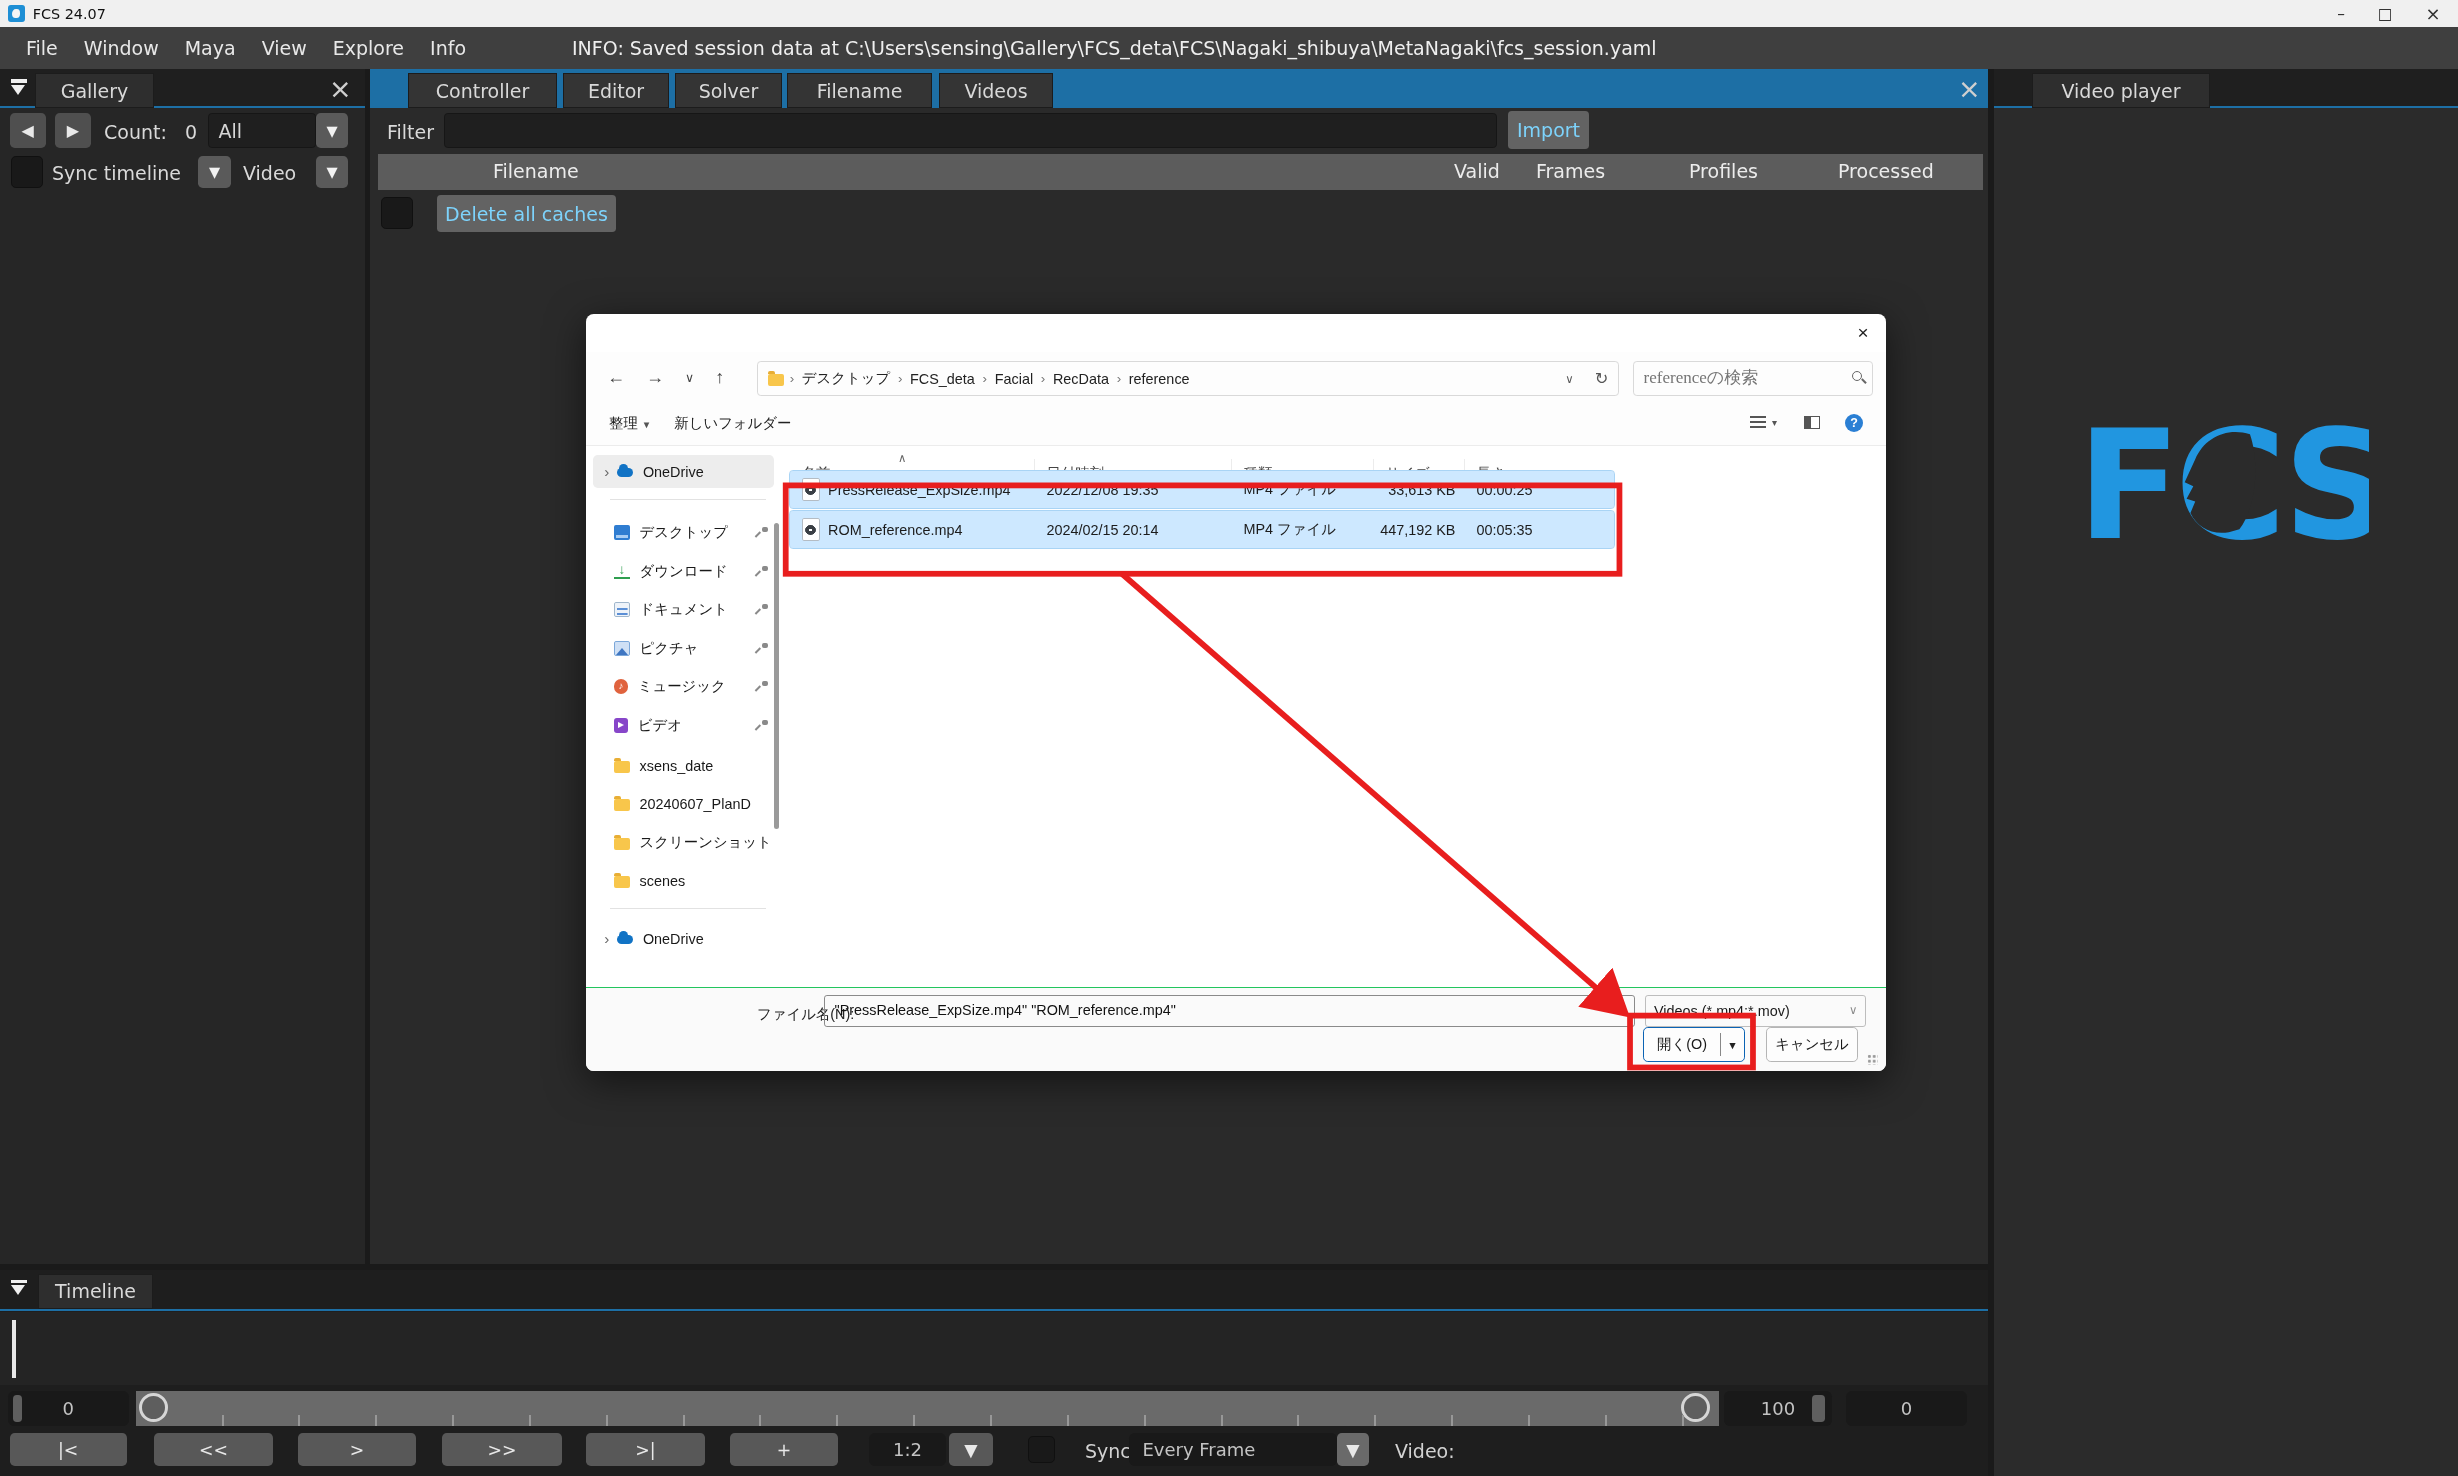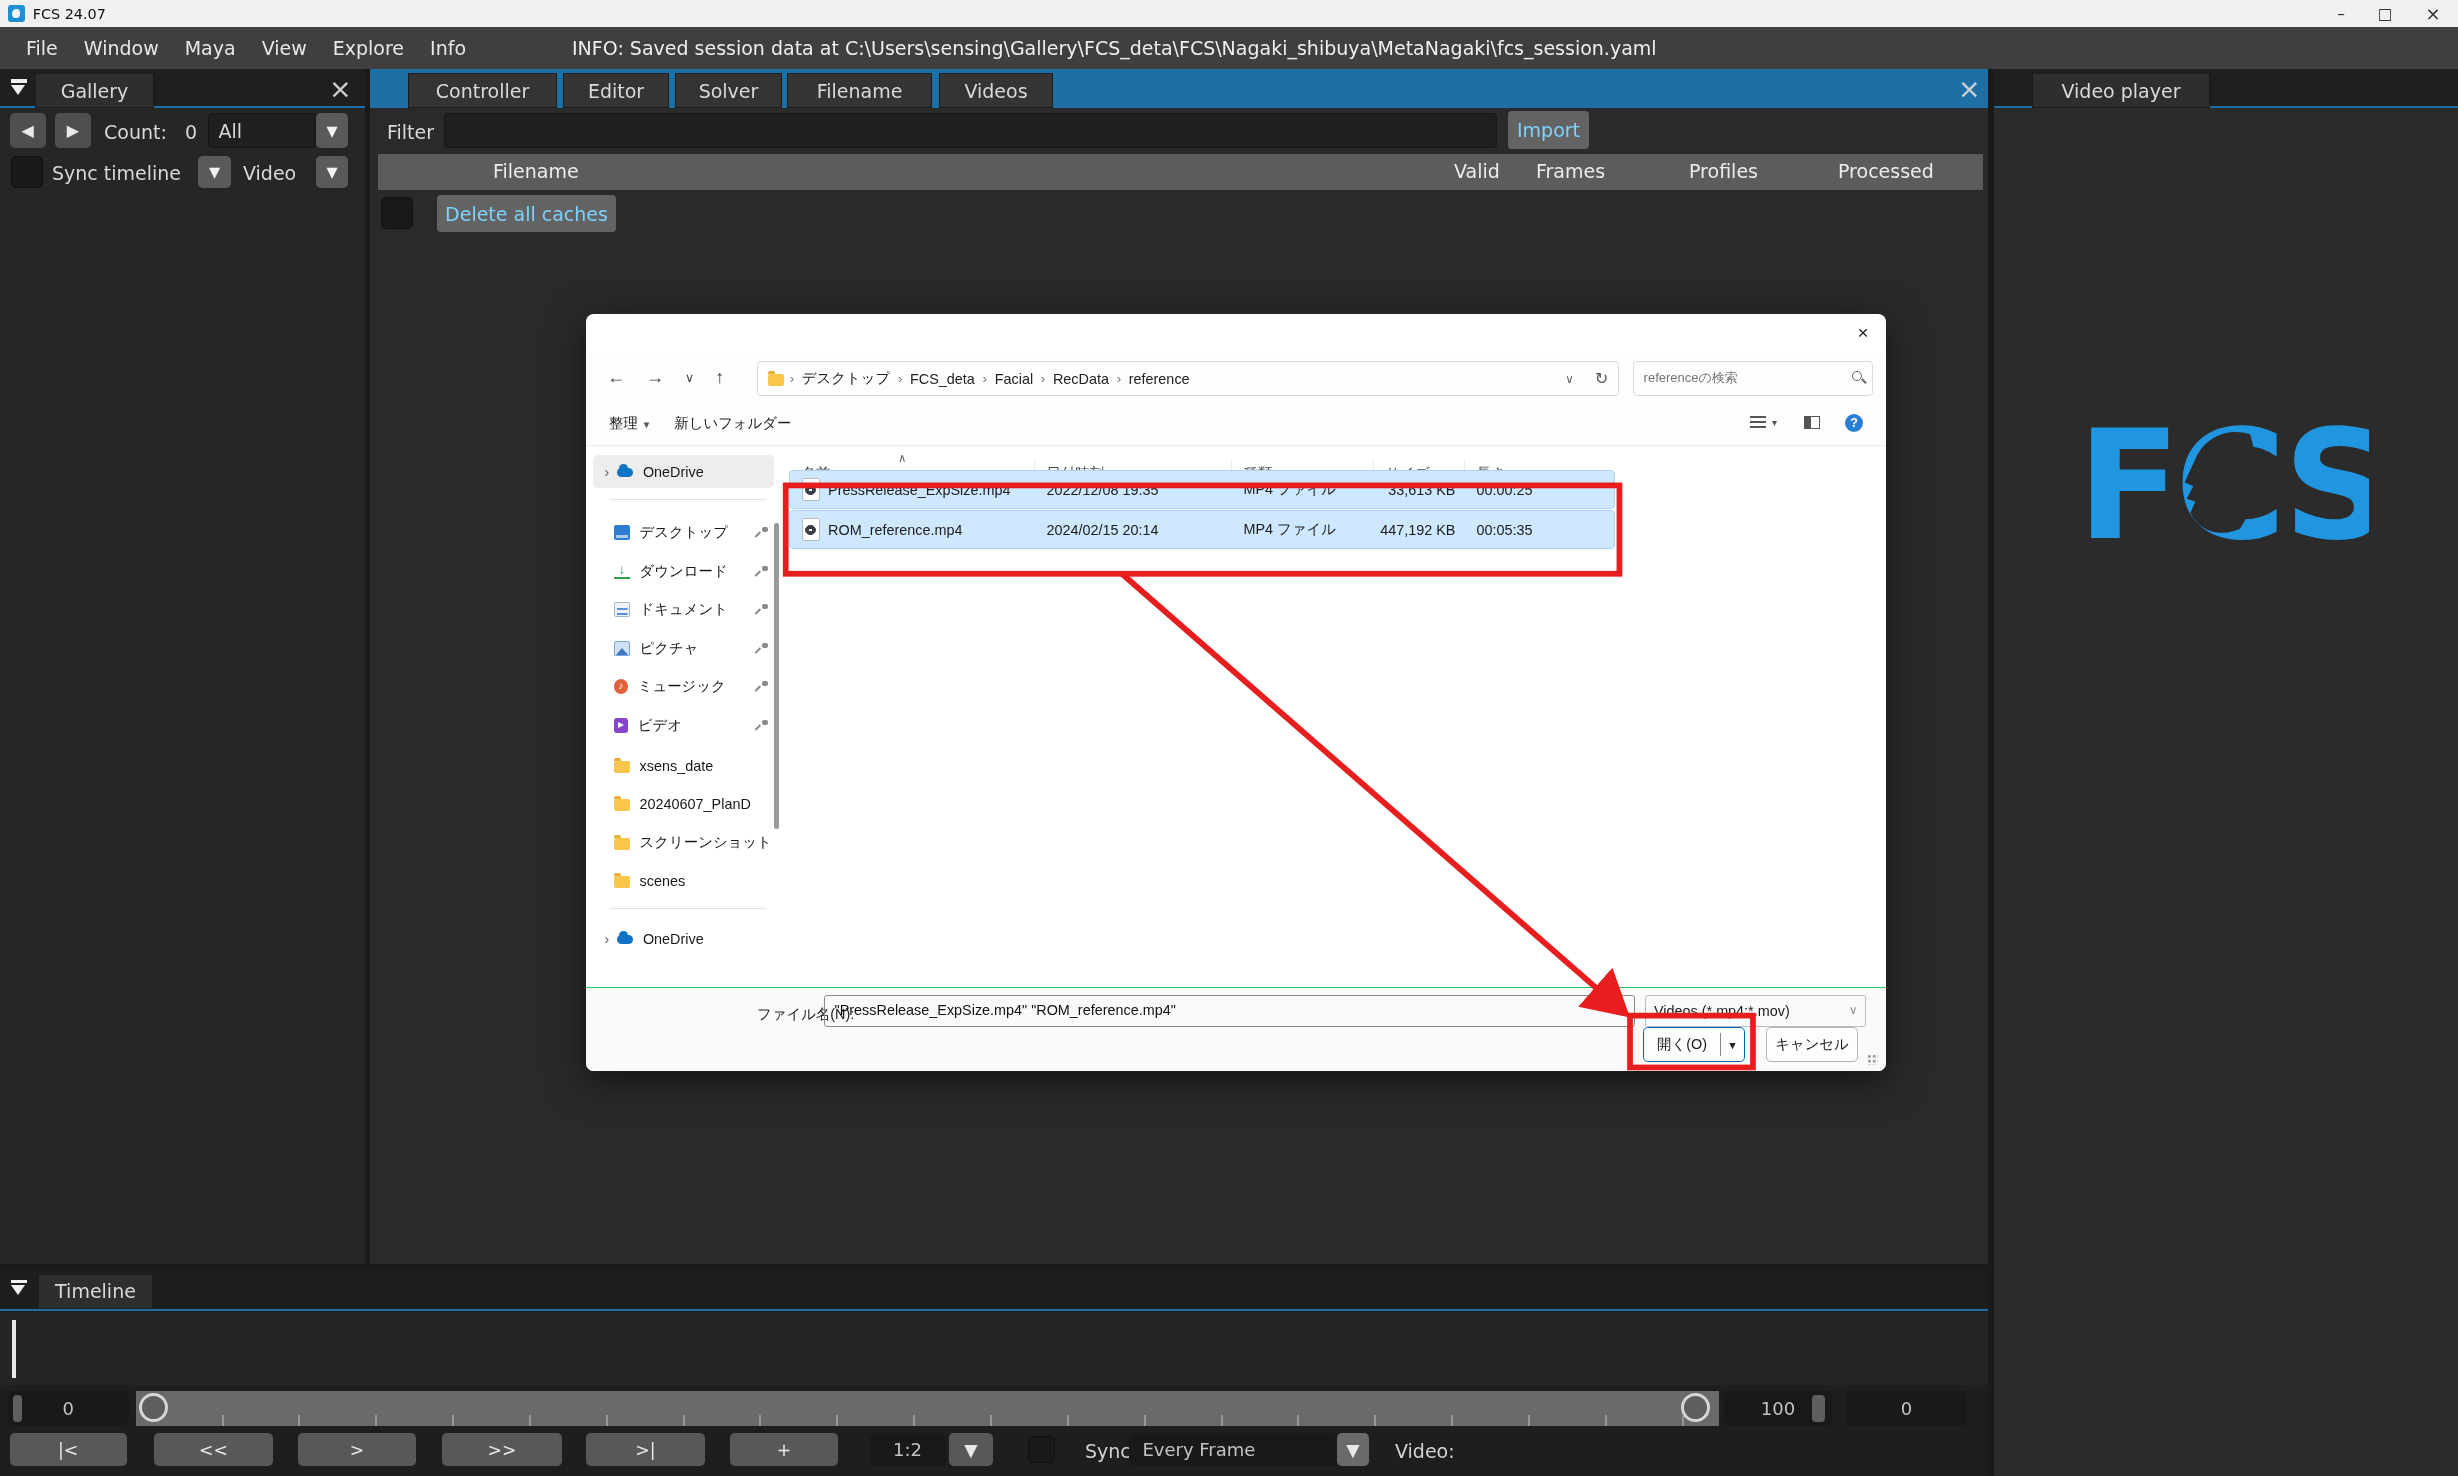--- a/index.html
+++ b/index.html
@@ -66,22 +66,22 @@
   #dlg-close { position:absolute; right:17.3px; top:7.7px; font-size:19px; color:#222; }
   #dlg-nav { position:absolute; left:0; top:38px; width:100%; height:50px; background:#fdfdfd; display:flex; align-items:center; }
   .navarrow { color:#444; font-size:18px; margin-left:21px; }
   #breadcrumb { position:absolute; left:171px; top:47px; width:862px; height:35px; border:1px solid #d9d9d9;
                 border-radius:3.8px; display:flex; align-items:center; font-size:14.4px; color:#222; }
   .crumb { margin:0 1.9px; }
   .crumbsep { color:#777; margin:0 5.8px; font-size:13.4px; }
   #bc-extra { position:absolute; right:9.6px; top:0; height:33px; display:flex; align-items:center; gap:21px; color:#555; }
   #search-box { position:absolute; left:1047px; top:47px; width:240px; height:35px; border:1px solid #d9d9d9;
                 border-radius:3.8px; }
-  #search-box input { width:192px; height:31px; border:0; outline:0; margin-left:9.6px; font-size:13px;
-                      font-family:Liberation Sans, sans-serif; color:#333; background:transparent; }
+  #search-box input { width:192px; height:31px; border:0; outline:0; margin-left:9.6px; font-size:17px;
+                      font-family:Liberation Serif, serif; color:#333; background:transparent; }
   .mag { position:absolute; right:9.6px; top:8.6px; width:10.6px; height:10.6px; border:1.9px solid #666; border-radius:50%; }
   .mag::after { content:""; position:absolute; left:8.6px; top:8.6px; width:5.8px; height:1.9px; background:#666;
                 transform:rotate(45deg); }
   #dlg-toolbar { position:absolute; left:0; top:88px; width:100%; height:44px; background:#fdfdfd;
                  border-bottom:1px solid #ececec; display:flex; align-items:center; font-size:14.4px; color:#222; }
   .tool-item { margin-left:23px; }
   #tb-icons { position:absolute; right:23px; top:11.5px; display:flex; gap:25px; align-items:center; }
   .viewlist { width:16.3px; height:12.5px; background:repeating-linear-gradient(#555 0 1.9px, transparent 1.9px 4.8px); }
   .panesplit { width:16.3px; height:13.4px; border:1.9px solid #555; background:linear-gradient(90deg,#555 0 40%, #fff 40%); }
   .helpdot { width:18px; height:18px; border-radius:50%; background:#2a7fd4; color:#fff; font-size:12.5px;

